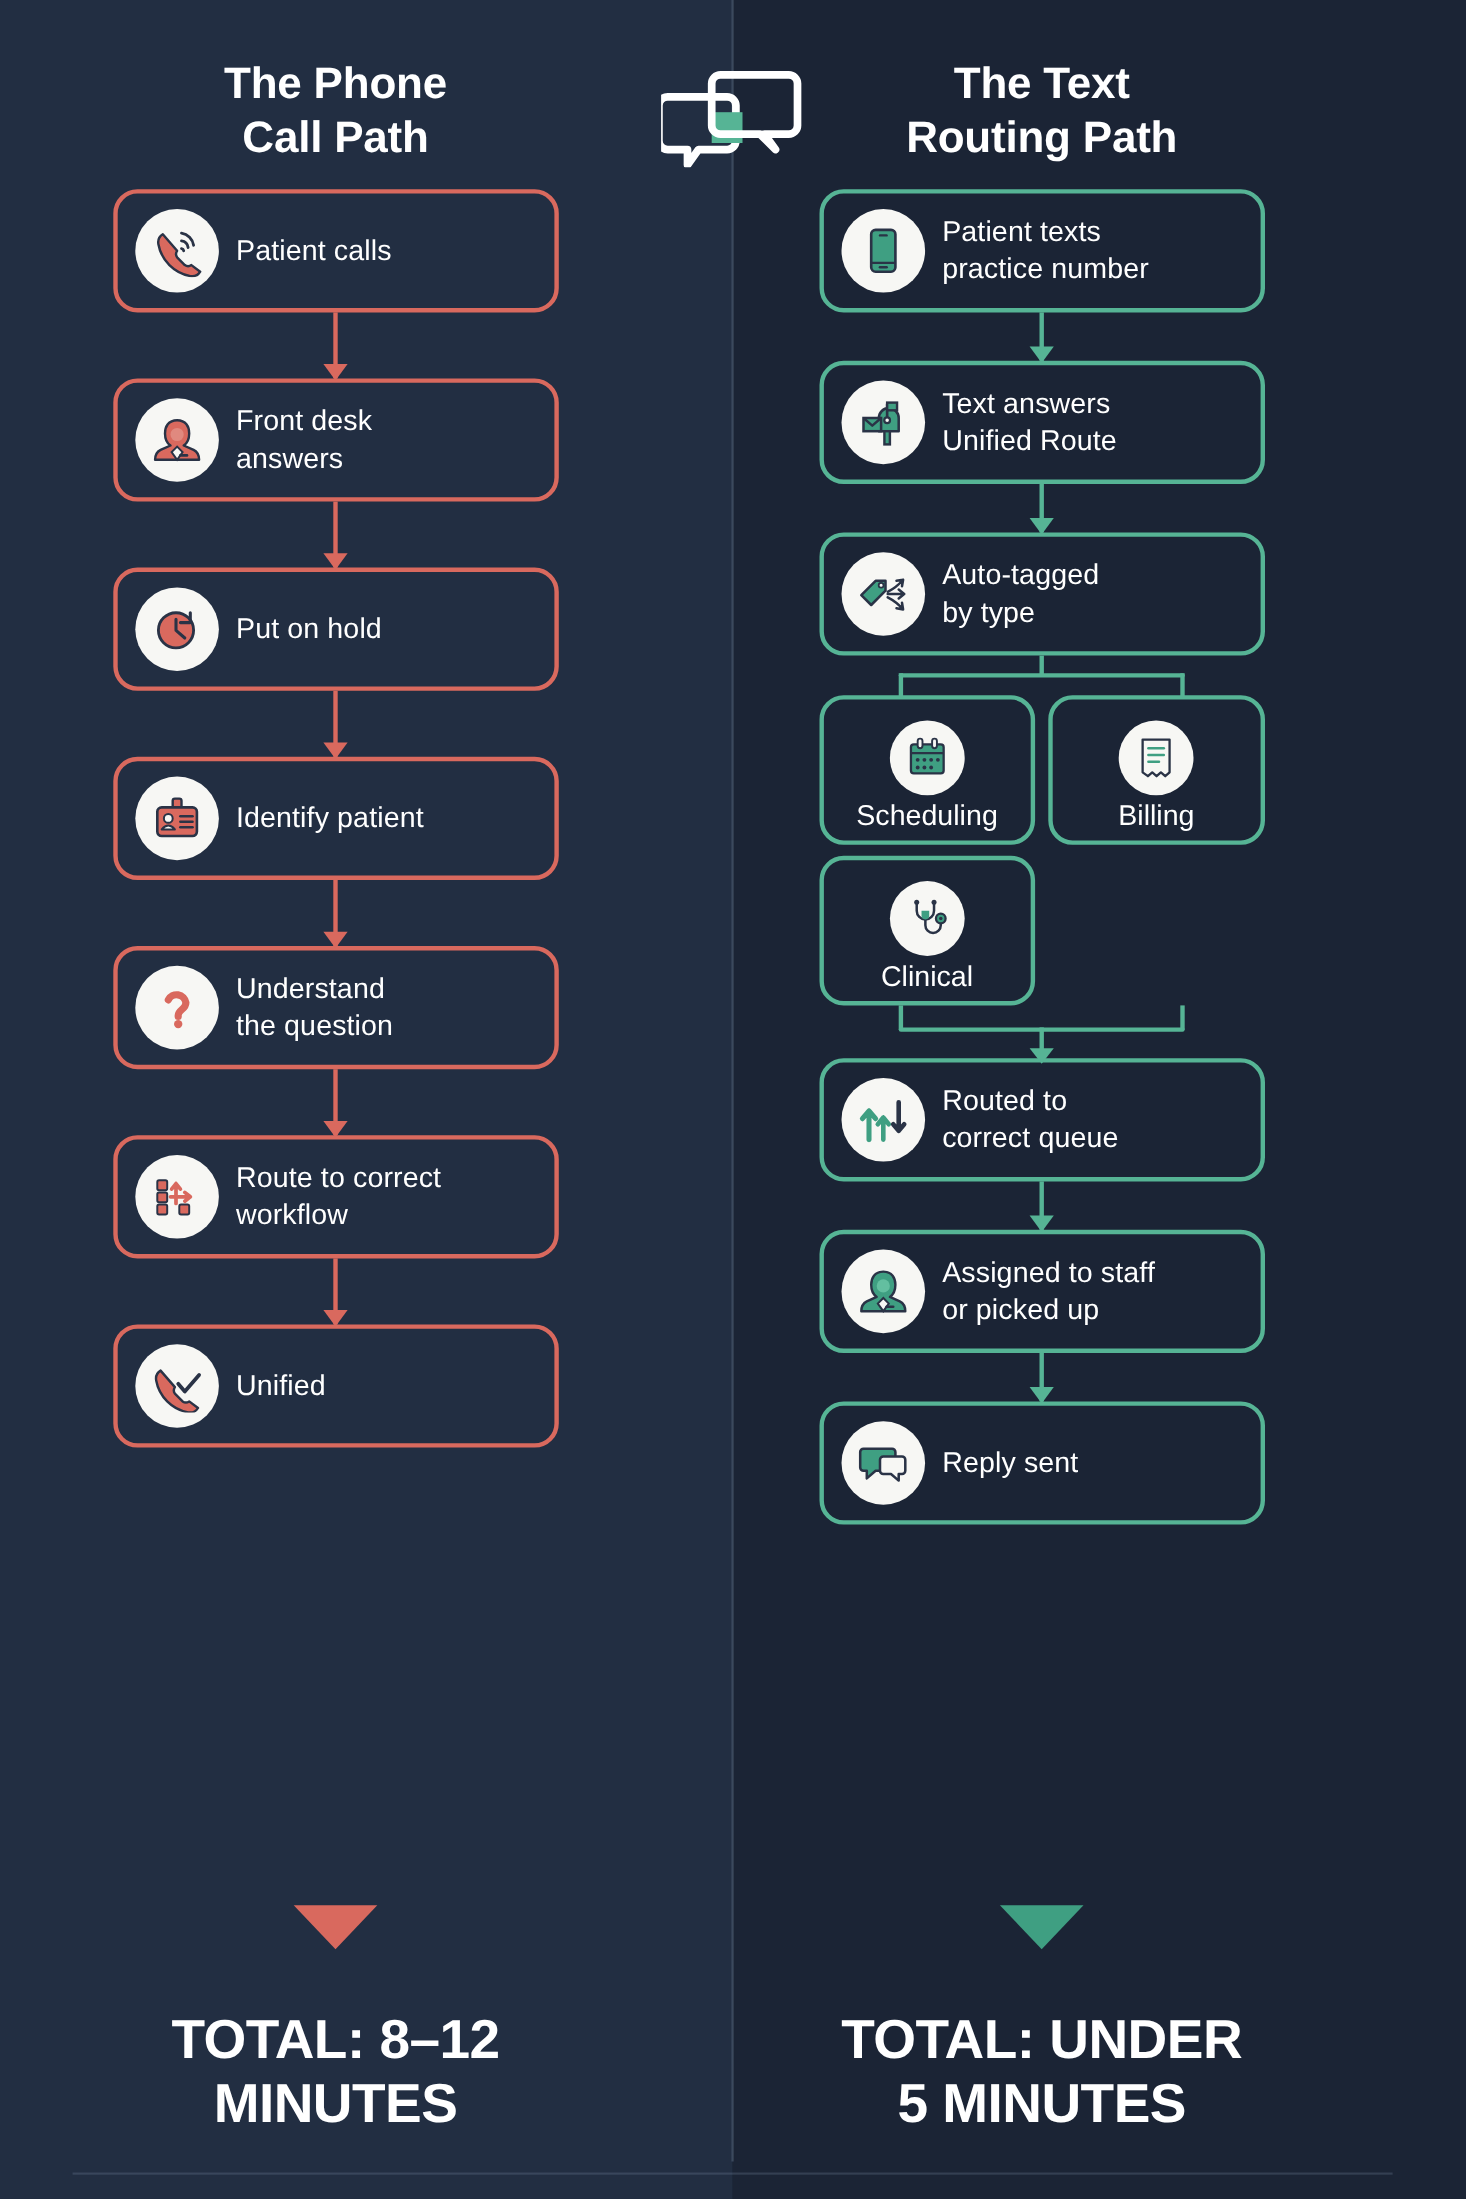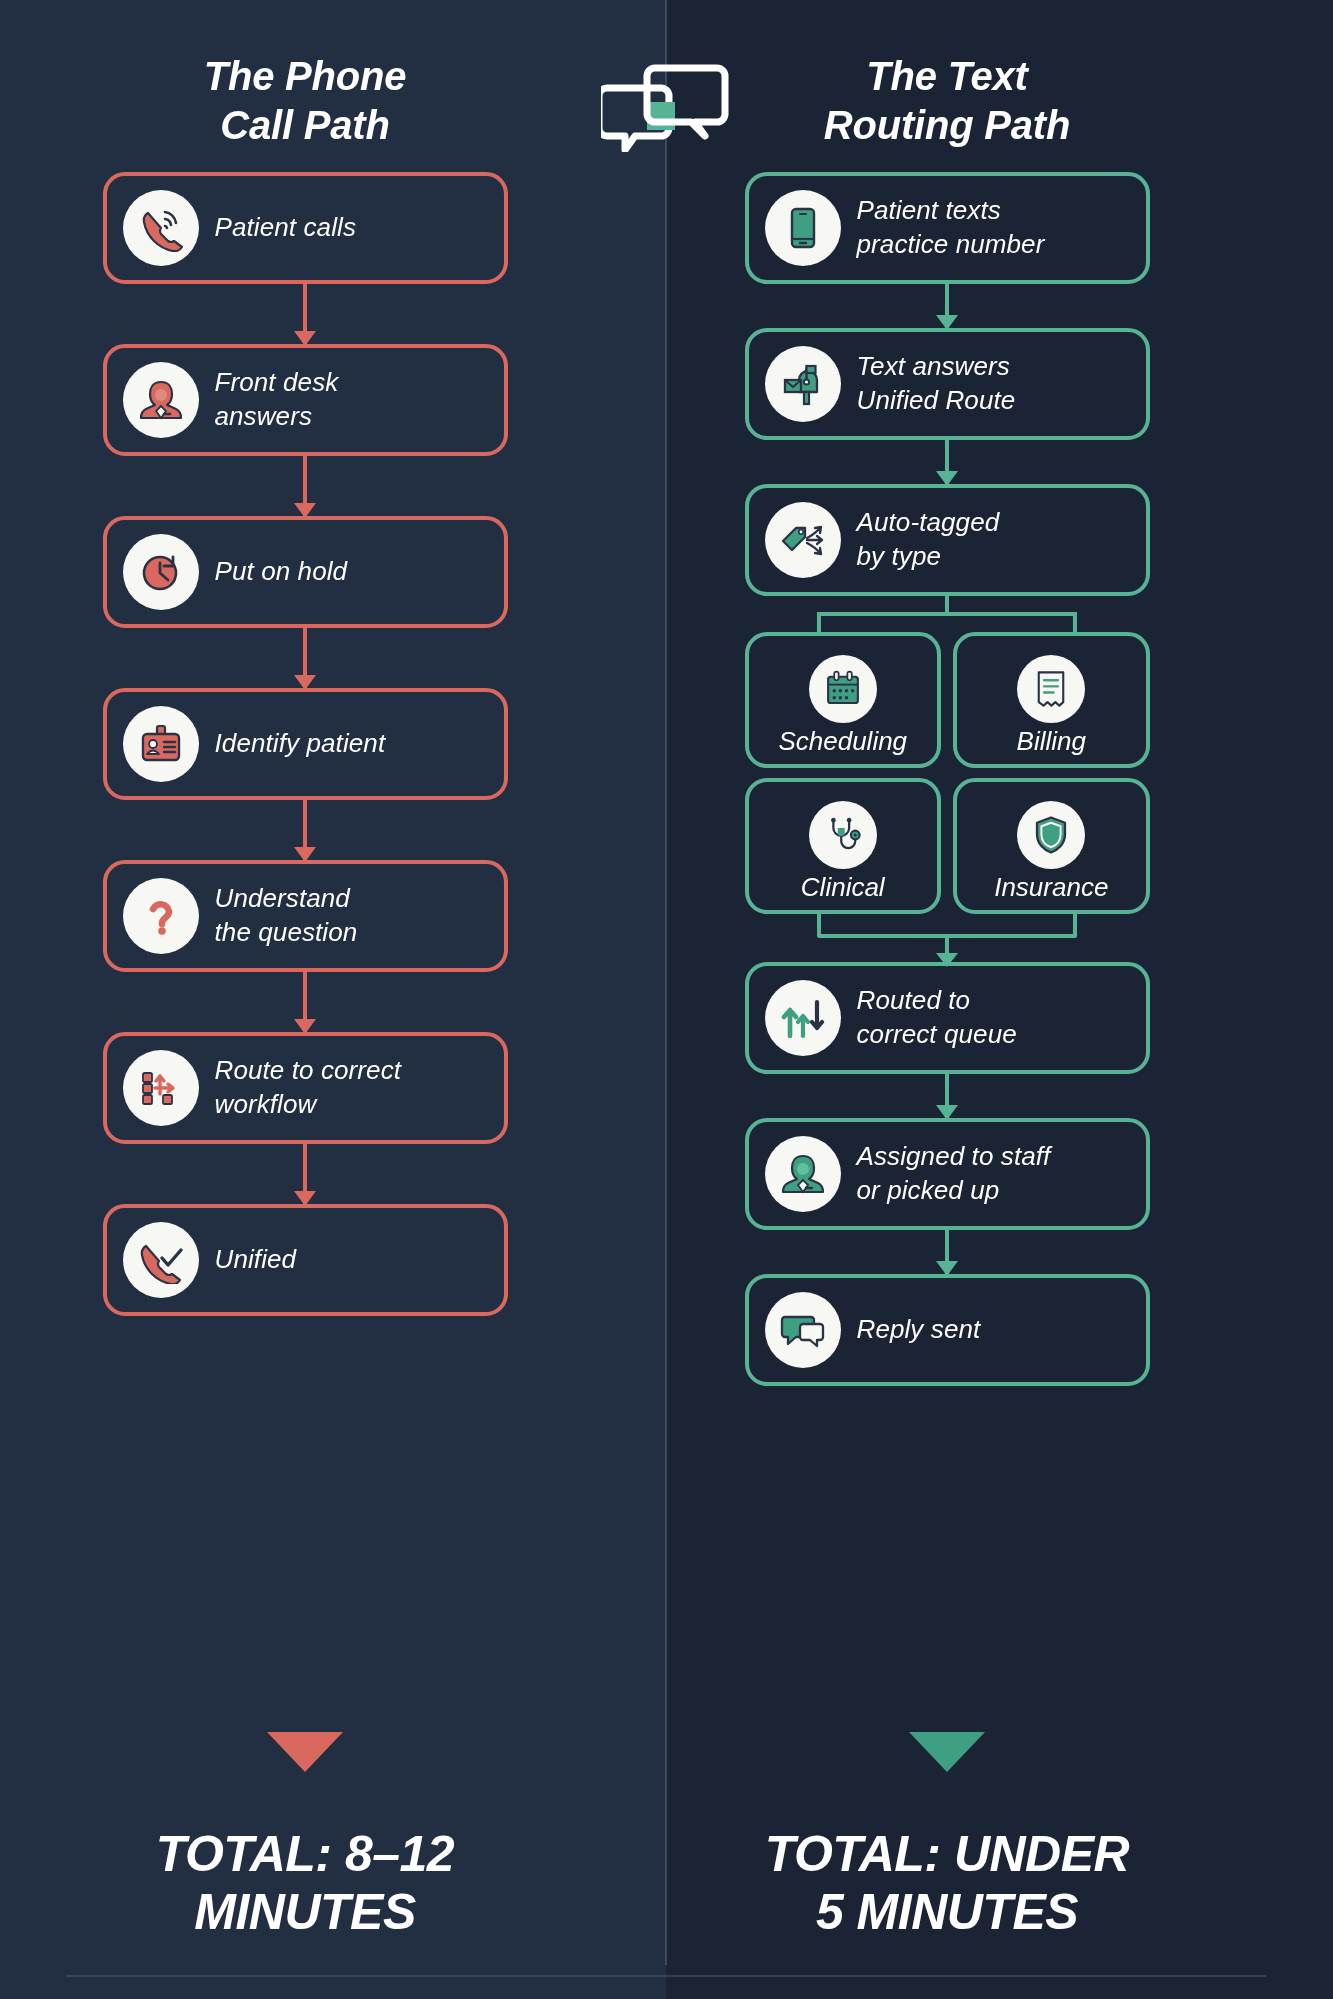--- a/index.html
+++ b/index.html
@@ -44,21 +44,20 @@
 
   
   .col {
     position: absolute;
     top: 0;
     width: 610px;
     height: 1999px;
     display: flex;
     flex-direction: column;
     align-items: center;
-    font-style: italic;
   }
   .col-left  { left: 0; }
   .col-right { left: 642px; border-radius: 11px; }
 
   .col-title {
     margin-top: 52px;
     color: #ffffff;
     font-size: 40px;
     font-weight: bold;
     line-height: 1.22;
@@ -491,29 +490,20 @@
             <circle cx="31" cy="7" r="2.6" fill="#2a3346"></circle>
             <path d="M22 25 v6 a8 8 0 0 0 16 0 v-3" fill="none" stroke="#2a3346" stroke-width="2.6" stroke-linecap="round"></path>
             <circle cx="38" cy="24" r="5" fill="#3f9f82" stroke="#2a3346" stroke-width="2.4"></circle>
             <circle cx="38" cy="24" r="1.8" fill="#2a3346"></circle>
             <path d="M18 16 h8 v5 a4 4 0 0 1 -8 0 z" fill="#3f9f82" stroke="none"></path>
           </svg>
         </div>
         <div class="cat-label">Clinical</div>
       </div>
 
-      <div class="cat-box">
-        <div class="cat-icon">
-          <svg width="42" height="42" viewBox="0 0 48 48">
-            <path d="M24 4 l16 6 v13 c0 11 -8 18 -16 21 c-8 -3 -16 -10 -16 -21 v-13 z" fill="#3f9f82" stroke="#2a3346" stroke-width="2.6" stroke-linejoin="round"></path>
-            <path d="M24 10 l11 4 v9 c0 8 -5.5 13 -11 15 c-5.5 -2 -11 -7 -11 -15 v-9 z" fill="none" stroke="#f7f7f4" stroke-width="2.2" stroke-linejoin="round"></path>
-          </svg>
-        </div>
-        <div class="cat-label">Insurance</div>
-      </div>
     </div>
 
     <div class="branch-bottom">
       <div class="legL"></div>
         <div class="legR"></div>
       <div class="bar"></div>
         <div class="stem"></div>
     </div>
 
     <div class="node">

